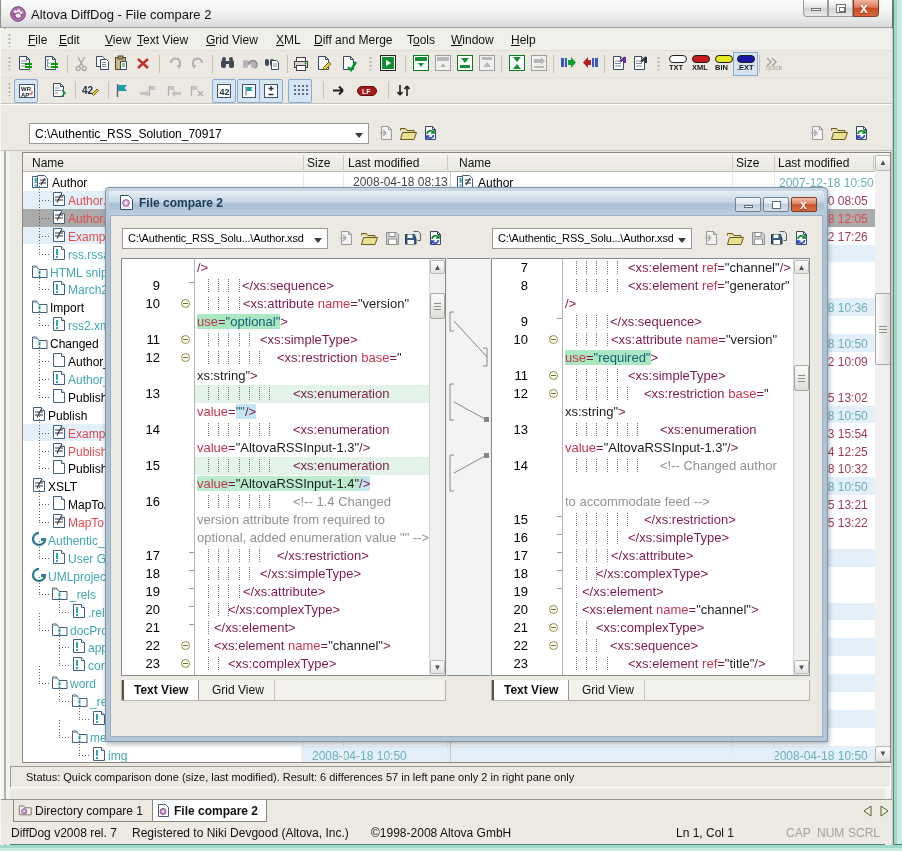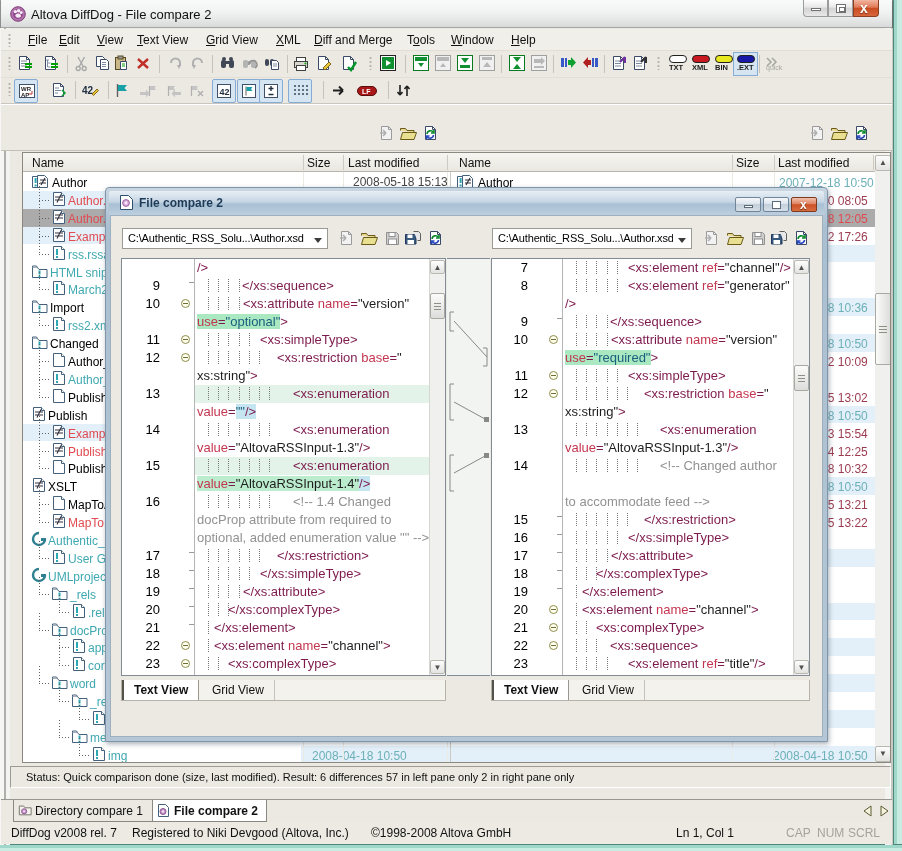--- a/index.html
+++ b/index.html
@@ -127,21 +127,21 @@
 <div class="wbtn" id="wmax">
     <i></i>
   </div>
 <div class="wbtn" id="wclose">
     <i>x</i>
   </div>
 <div id="menubar">
     <div class="grip" style="left:7px;top:4px"></div>
     <div class="mi" style="left:27px"><u>F</u>ile</div>
     <div class="mi" style="left:58px"><u>E</u>dit</div>
-    <div class="mi" style="left:96px"><u>V</u>iew</div>
+    <div class="mi" style="left:104px"><u>V</u>iew</div>
     <div class="mi" style="left:136px"><u>T</u>ext View</div>
     <div class="mi" style="left:205px"><u>G</u>rid View</div>
     <div class="mi" style="left:275px"><u>X</u>ML</div>
     <div class="mi" style="left:313px"><u>D</u>iff and Merge</div>
     <div class="mi" style="left:406px">T<u>o</u>ols</div>
     <div class="mi" style="left:450px"><u>W</u>indow</div>
     <div class="mi" style="left:510px"><u>H</u>elp</div>
   </div>
 <div id="tb1">
     <div class="grip" style="left:7px;top:5px"></div>
@@ -388,20 +388,24 @@
         <rect x="1.5" y="4.5" width="19" height="9" rx="4.5" fill="#a81818" stroke="#5a0c0c"></rect>
         <text x="6" y="11.5" font-size="7" font-weight="bold" fill="#fff" font-family="Liberation Sans">LF</text>
       </svg></div>
     <div class="sep" style="left:387px;top:3px"></div>
     <div class="ico" style="left:394px;top:4px"><svg width="17" height="17" viewBox="0 0 17 17">
         <path d="M5 3 v10 m0 0 l-2.5 -3 m2.5 3 l2.5 -3" stroke="#202020" stroke-width="1.6" fill="none"></path>
         <path d="M12 14 v-10 m0 0 l-2.5 3 m2.5 -3 l2.5 3" stroke="#202020" stroke-width="1.6" fill="none"></path>
       </svg></div>
   </div>
 <div id="crow">
+    <div class="combo" style="left:28px;top:18px;width:340px">
+      <div class="ct">C:\Authentic_RSS_Solution_70917</div>
+      <div class="arr"></div>
+    </div>
     <div class="ico" style="left:377px;top:20px"><svg width="17" height="17" viewBox="0 0 17 17">
         <path d="M3.5 1.5 h7 l3 3 v10 h-10 z" fill="#f2f2f2" stroke="#9a9a9a"></path>
         <path d="M10.5 1.5 v3 h3" fill="none" stroke="#9a9a9a"></path>
         <path d="M2 8 h6 m0 0 l-3 -3 m3 3 l-3 3" stroke="#b0b0b0" stroke-width="1.6" fill="none"></path>
       </svg></div>
     <div class="ico" style="left:398px;top:20px"><svg width="19" height="17" viewBox="0 0 19 17">
         <path d="M1.5 5.5 v-2 h5 l1.5 2 h7 v2" fill="#e8d890" stroke="#6a5a18"></path>
         <path d="M3.5 7.5 h14 l-2.5 7 h-13.5 z" fill="#e8e090" stroke="#6a5a18"></path>
       </svg></div>
     <div class="ico" style="left:421px;top:20px"><svg width="17" height="17" viewBox="0 0 17 17">
@@ -720,21 +724,21 @@
     <div class="tlabel tt" style="top:574.9px;left:67px">media</div>
     <div class="dotH" style="top:601.8px;left:56px;width:11px"></div>
     <div class="dotV" style="top:584.8px;left:56px;height:17.9px"></div>
     <div class="ticon" style="top:592.8px;left:68px"><svg width="16" height="16" viewBox="0 0 16 16">
         <path d="M2.5 1.5 h8 l3 3 v10 h-11 z" fill="#fff" stroke="#44607a"></path>
         <path d="M10.5 1.5 v3 h3" fill="#fff" stroke="#44607a"></path>
         <rect x="5" y="4" width="2" height="6" fill="#2ba8b4"></rect>
         <rect x="5" y="11" width="2" height="2" fill="#2ba8b4"></rect>
       </svg></div>
     <div class="tlabel tt" style="top:592.8px;left:85px">img</div>
-    <div id="ldate0">2008-05-18 15:13</div>
+    <div id="ldate0">2008-04-18 08:13</div>
     <div class="tlabel tk" style="top:20px;left:455px">Author</div>
     <div class="ticon" style="top:20px;left:433px"><svg width="20" height="16" viewBox="0 0 20 16">
         <path d="M1.5 3.5 h6 v11 h-6 z" fill="#fff" stroke="#44607a"></path>
         <rect x="3.6" y="5" width="2" height="5" fill="#2ba8b4"></rect>
         <rect x="3.6" y="11.5" width="2" height="2" fill="#2ba8b4"></rect>
         <path d="M6.5 2.5 h7 l3 3 v9 h-10 z" fill="#fff" stroke="#44607a"></path>
         <path d="M9 7 h6 M9 10 h6 M14 5 L10 12" stroke="#30303c" stroke-width="1.2" fill="none"></path>
       </svg></div>
     <div id="vdiv"></div>
     <div style="position:absolute;left:280px;top:19px;width:1px;height:592px;background:#eceae4"></div>
@@ -952,21 +956,21 @@
       <div class="cl" style="top:216px;left:75px"><span class="a hlg2">value</span><span class="t hlg2">=</span><span class="v hlg2">"AltovaRSSInput-1.4"</span><span class="t hlb">/&gt;</span></div>
       <div class="lnum" style="top:234px;width:38px">16</div>
       <div class="gd" style="top:236px;left:86.0px"></div>
       <div class="gd" style="top:236px;left:96.2px"></div>
       <div class="gd" style="top:236px;left:106.4px"></div>
       <div class="gd" style="top:236px;left:116.6px"></div>
       <div class="gd" style="top:236px;left:126.8px"></div>
       <div class="gd" style="top:236px;left:137.0px"></div>
       <div class="gd" style="top:236px;left:147.2px"></div>
       <div class="cl" style="top:234px;left:171px"><span class="c">&lt;!-- 1.4 Changed</span></div>
-      <div class="cl" style="top:252px;left:75px"><span class="c">docProp attribute from required to</span></div>
+      <div class="cl" style="top:252px;left:75px"><span class="c">version attribute from required to</span></div>
       <div class="cl" style="top:270px;left:75px"><span class="c">optional, added enumeration value "" --&gt;</span></div>
       <div class="lnum" style="top:288px;width:38px">17</div>
       <div class="gd" style="top:290px;left:86.0px"></div>
       <div class="gd" style="top:290px;left:96.2px"></div>
       <div class="gd" style="top:290px;left:106.4px"></div>
       <div class="gd" style="top:290px;left:116.6px"></div>
       <div class="gd" style="top:290px;left:126.8px"></div>
       <div class="gd" style="top:290px;left:137.0px"></div>
       <div class="cl" style="top:288px;left:155px"><span class="t">&lt;/xs:restriction&gt;</span></div>
       <div class="lnum" style="top:306px;width:38px">18</div>

